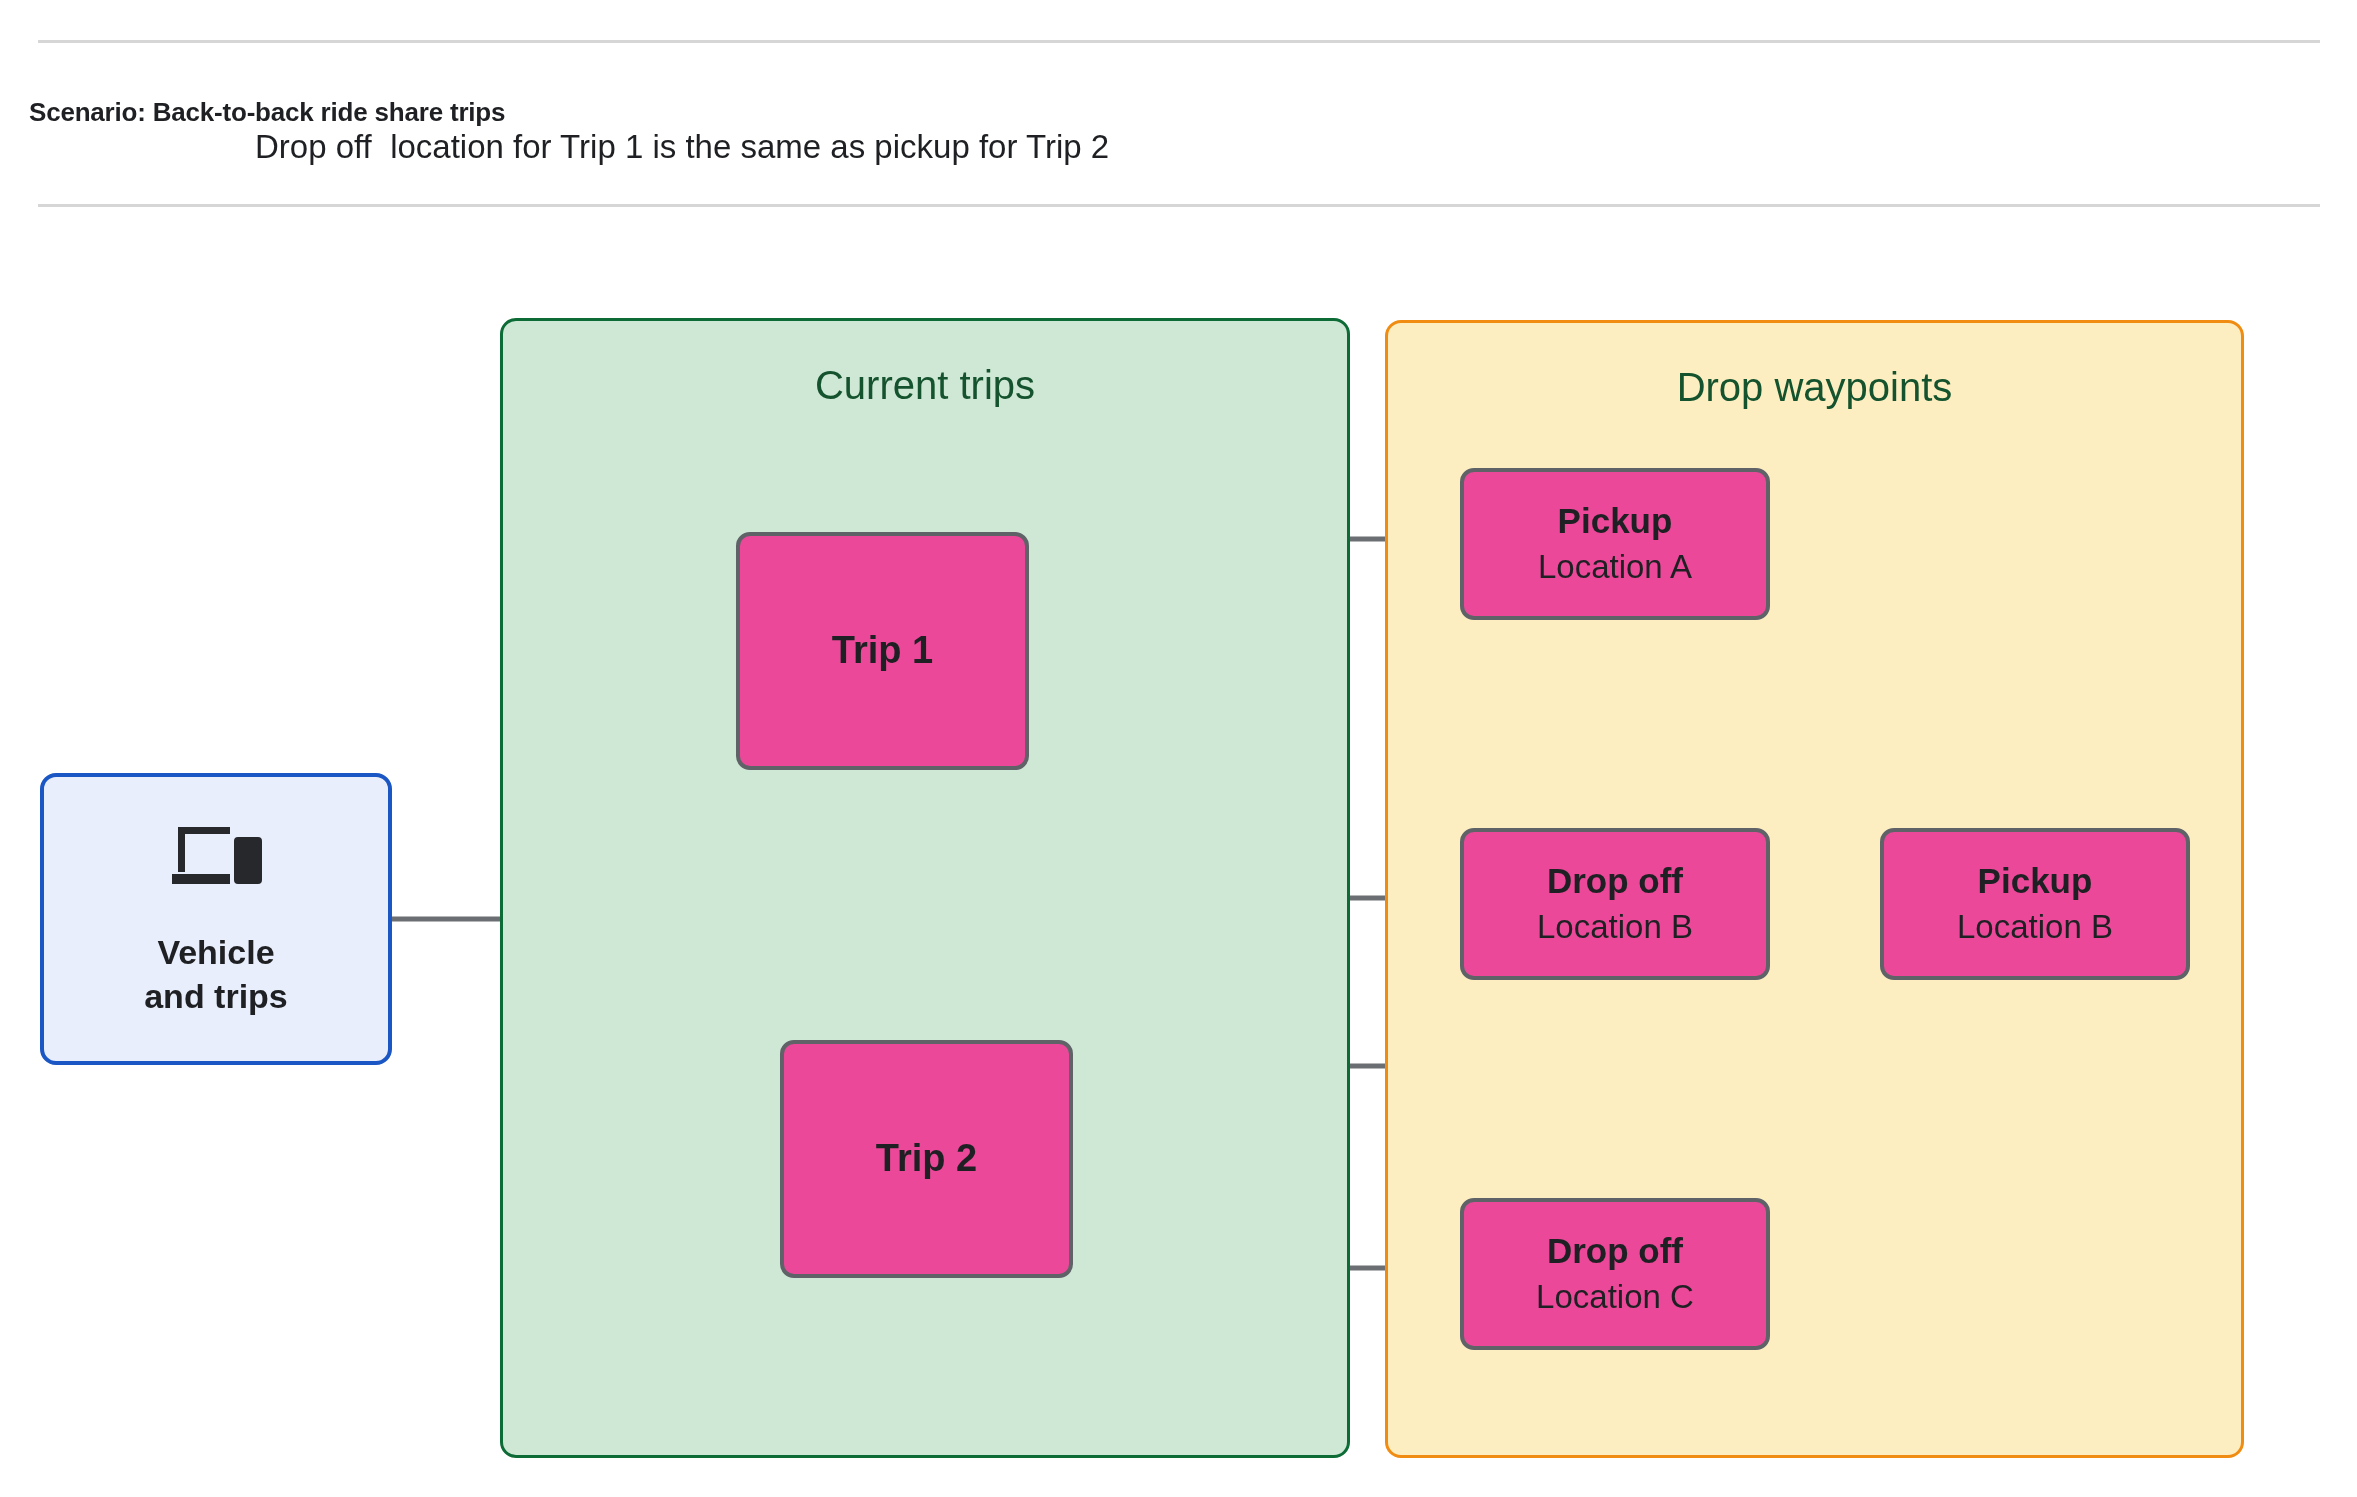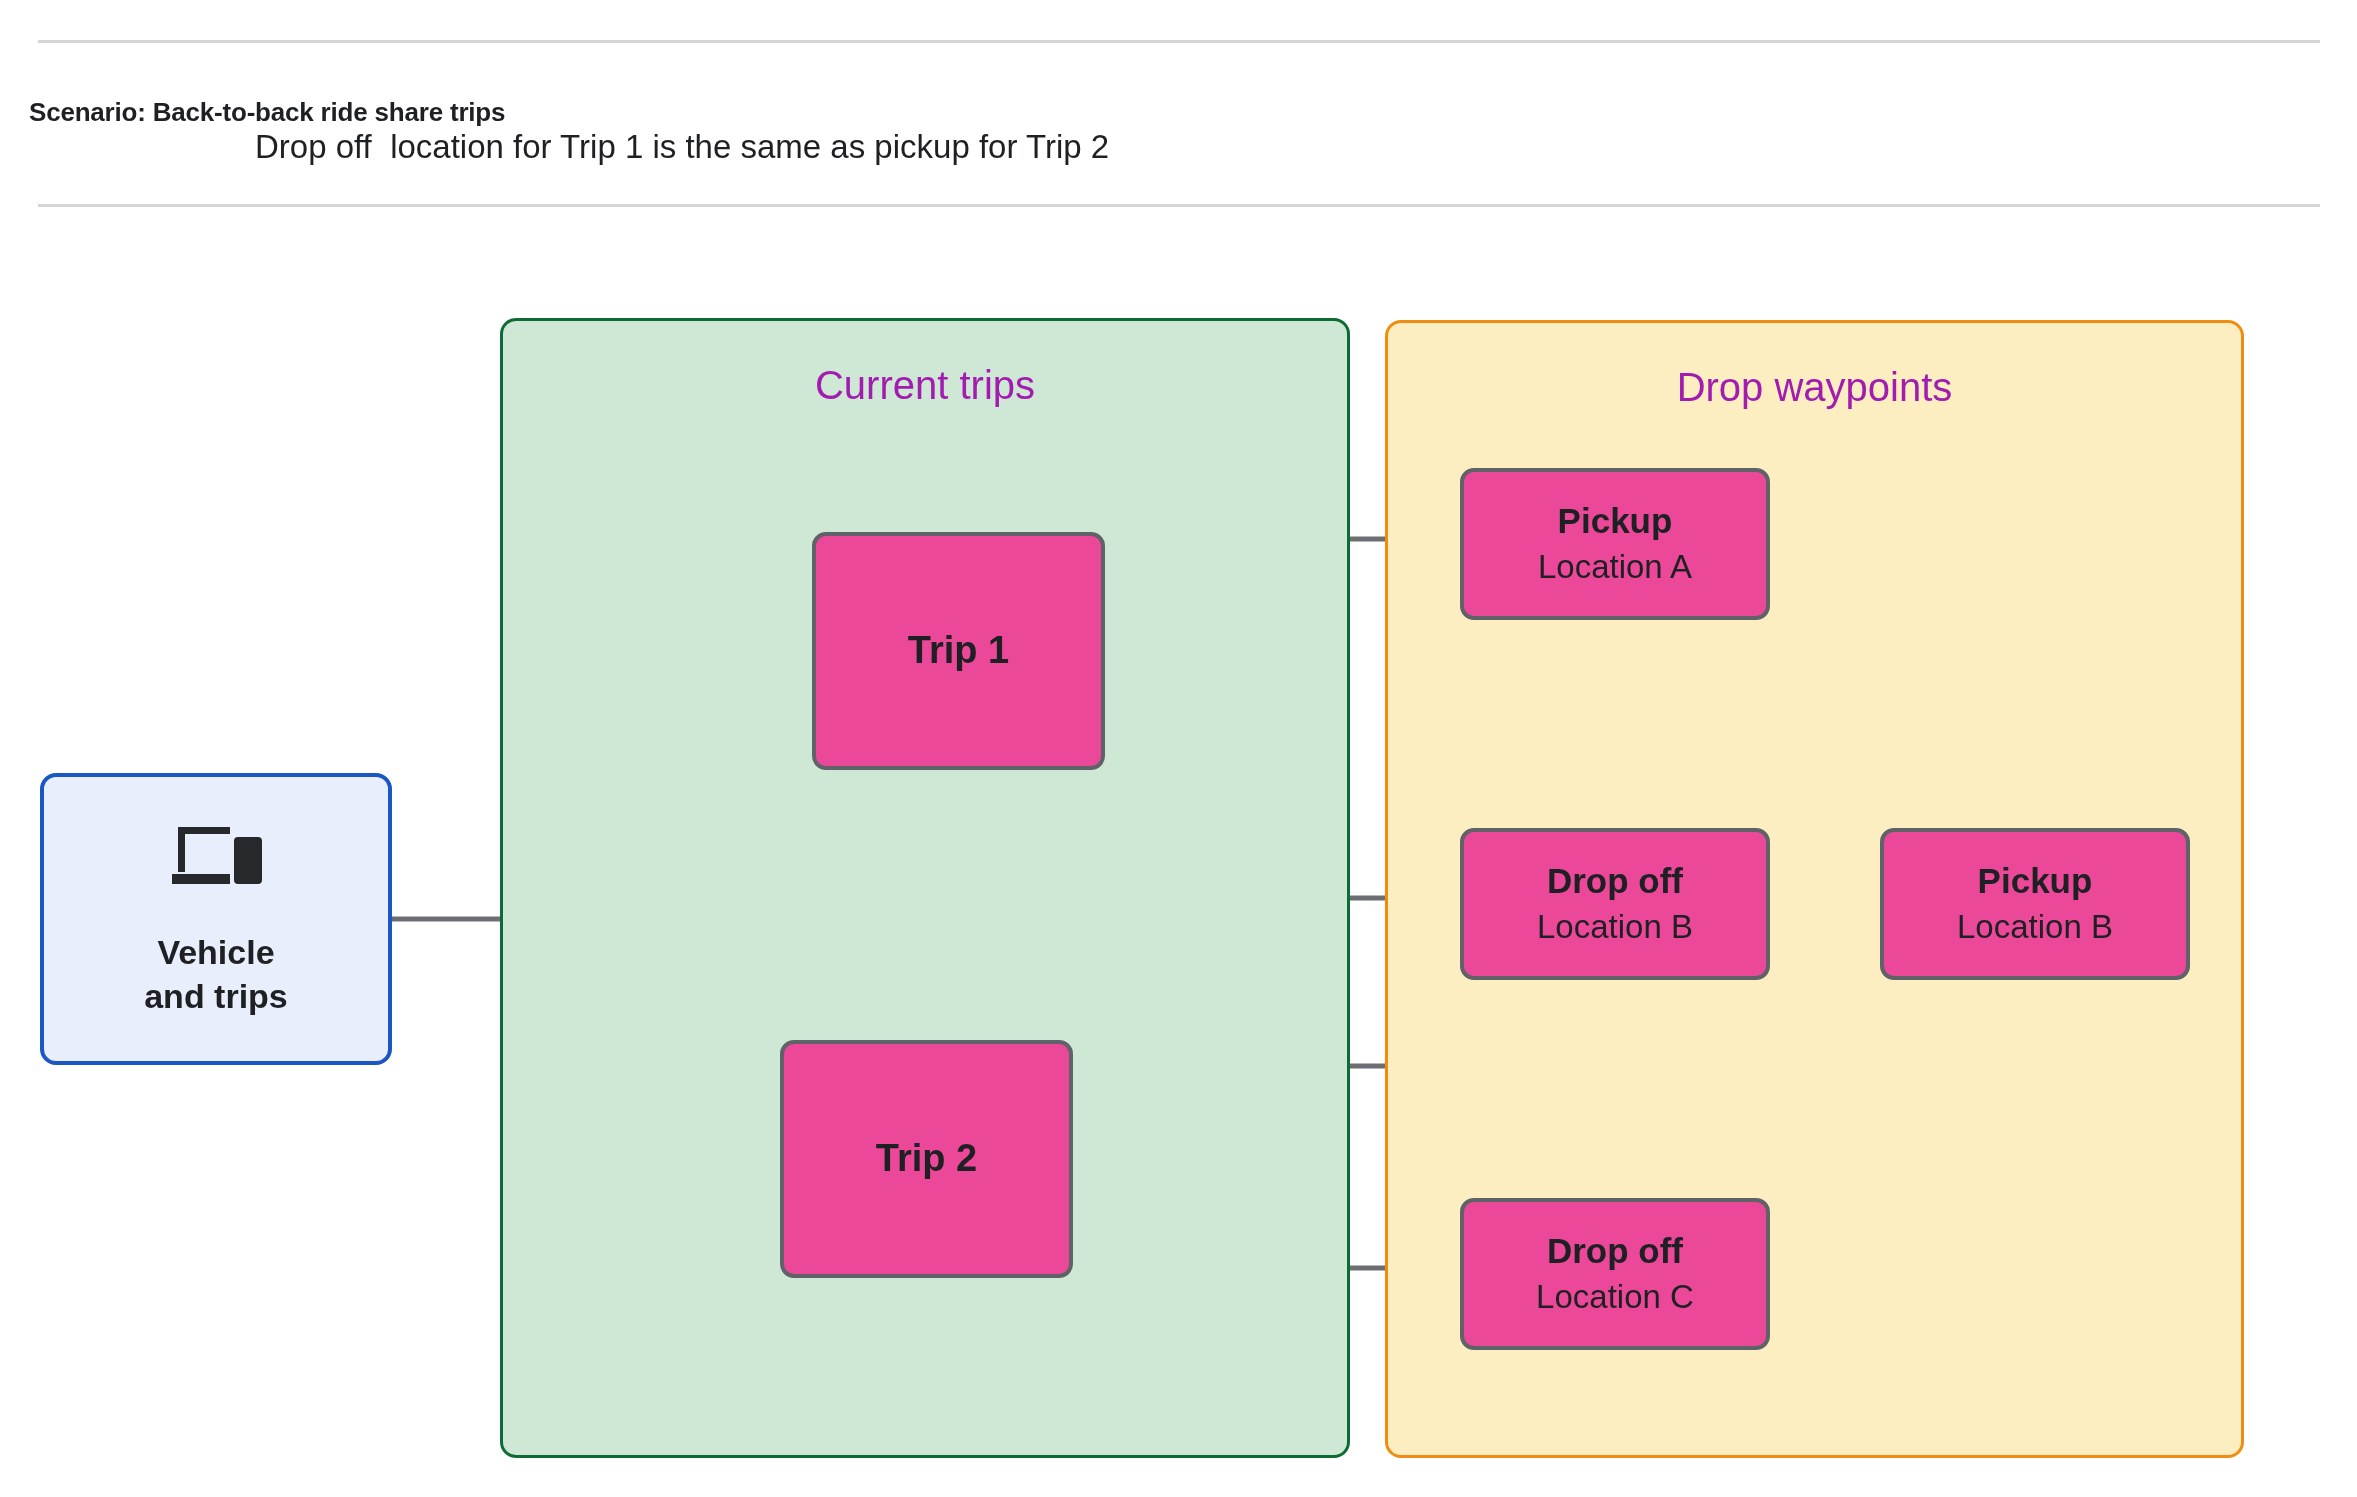--- a/index.html
+++ b/index.html
@@ -18,31 +18,31 @@
   #scenario-subtitle{position:absolute;left:255px;top:128px;width:2000px;
        font-size:33px;font-weight:normal;line-height:1.15;white-space:pre;}
 
   
   .panel{position:absolute;border-radius:16px;box-sizing:border-box;}
   #panel-current-trips{left:500px;top:318px;width:850px;height:1140px;
        background:#cfe7d5;border:3px solid #0d6b36;}
   #panel-trip-waypoints{left:1385px;top:320px;width:859px;height:1138px;
        background:#fceec1;border:3px solid #f08c12;}
   .panel-title{position:absolute;top:42px;left:0;width:100%;text-align:center;
-       font-size:40px;font-weight:normal;color:#a21caf;}
+       font-size:40px;font-weight:normal;color:#14532d;}
 
   
   .node{position:absolute;box-sizing:border-box;background:#ec4899;
        border:4px solid #5f6368;border-radius:14px;
        display:flex;flex-direction:column;align-items:center;justify-content:center;
        text-align:center;}
   .node .line1{font-size:35px;font-weight:bold;line-height:1.2;}
   .node .line2{font-size:33px;font-weight:normal;line-height:1.25;margin-top:4px;}
 
-  #node-trip1{left:812px;top:532px;width:293px;height:238px;}
+  #node-trip1{left:736px;top:532px;width:293px;height:238px;}
   #node-trip2{left:780px;top:1040px;width:293px;height:238px;}
   #node-trip1 .line1,#node-trip2 .line1{font-size:38px;font-weight:bold;}
 
   #node-pickup-a{left:1460px;top:468px;width:310px;height:152px;}
   #node-dropoff-b{left:1460px;top:828px;width:310px;height:152px;}
   #node-pickup-b{left:1880px;top:828px;width:310px;height:152px;}
   #node-dropoff-c{left:1460px;top:1198px;width:310px;height:152px;}
 
   
   #node-vehicle-device{position:absolute;left:40px;top:773px;width:352px;height:292px;

